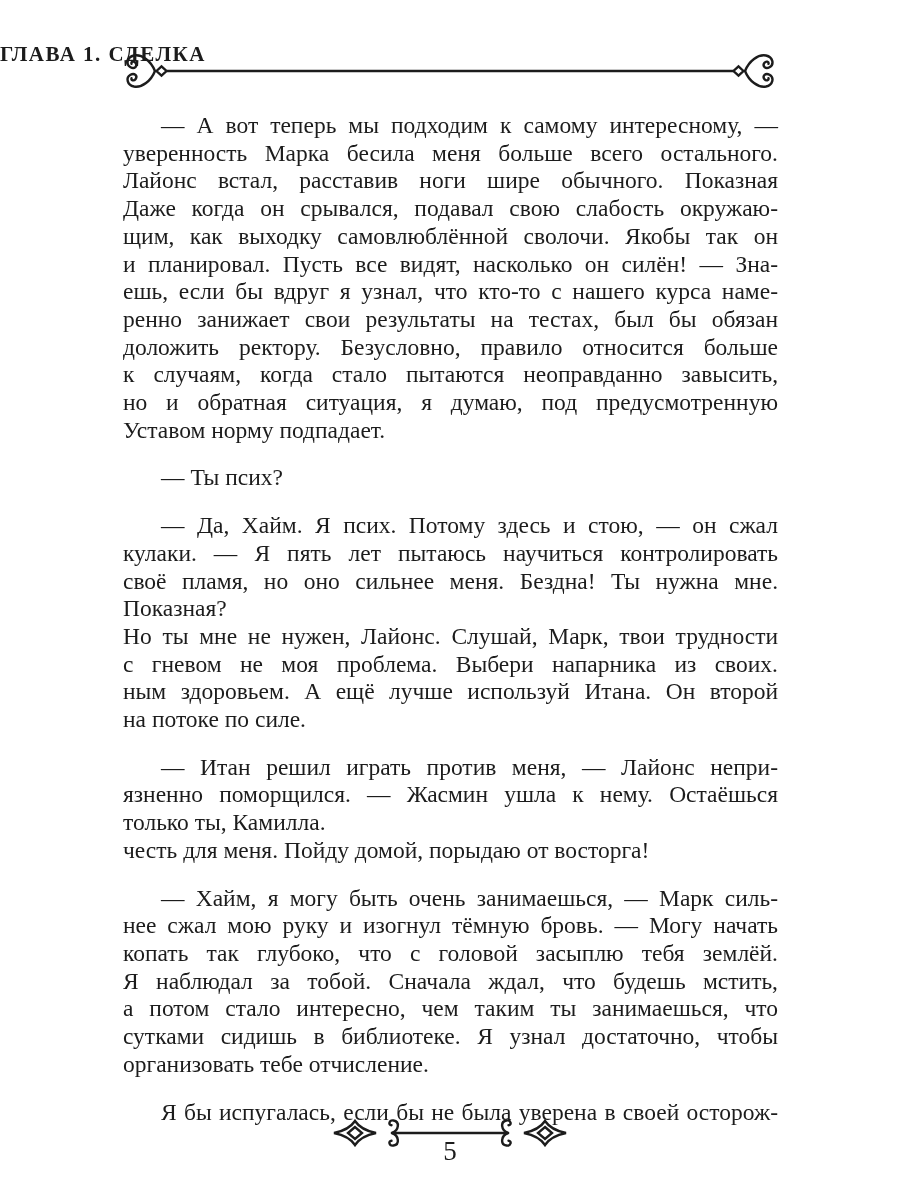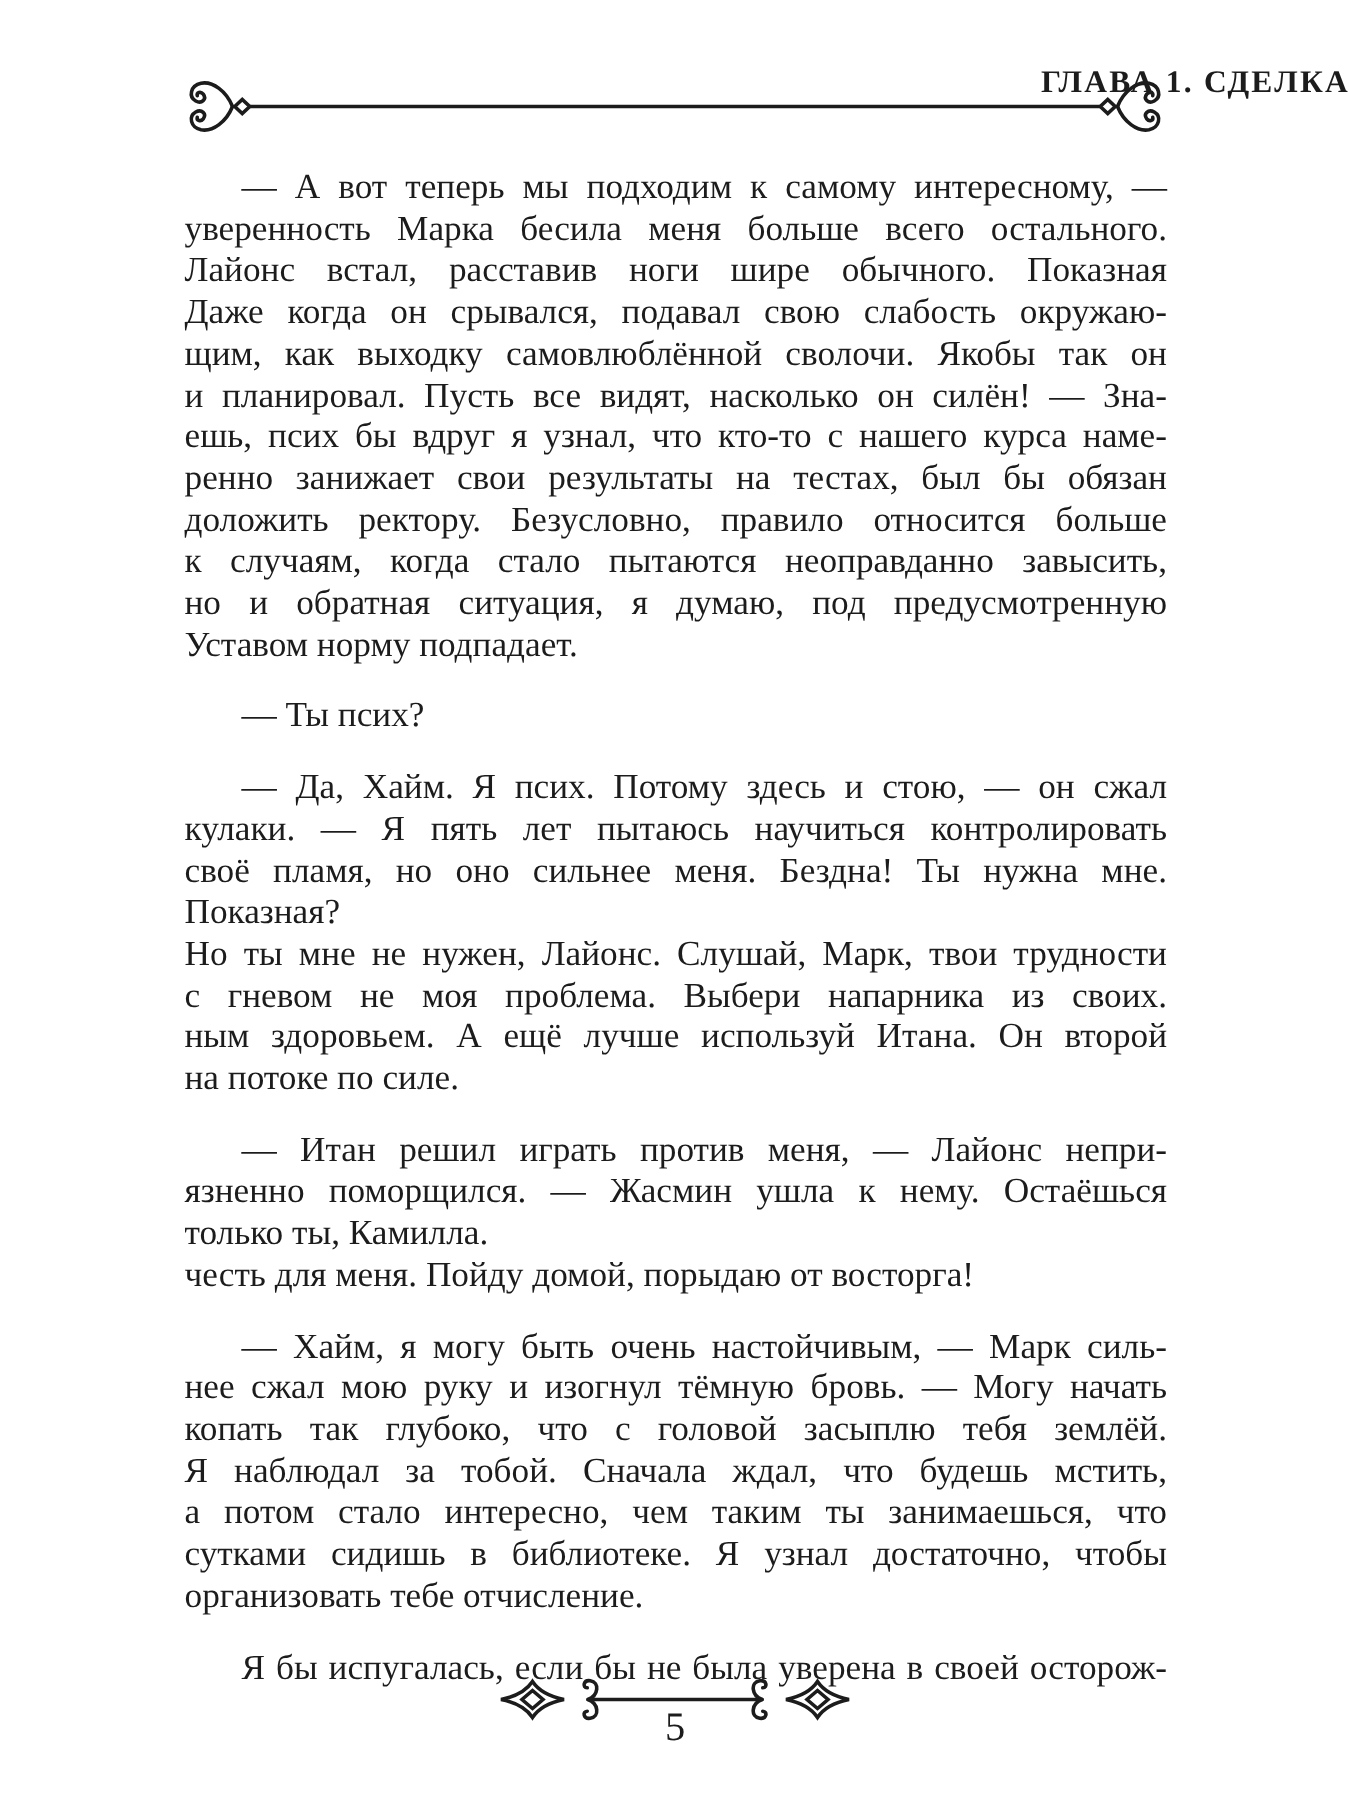--- a/index.html
+++ b/index.html
@@ -13,21 +13,21 @@
     width:900px;height:1200px;
     margin:0 auto;
     background:var(--bg);
     color:var(--ink);
     font-family:"Liberation Serif","DejaVu Serif",serif;
     overflow:hidden;
   }
   .chapter-title{
     position:absolute;
     top:42px;left:0;width:100%;
-    text-align:right;
+    text-align:left;
     font-size:21px;
     font-weight:bold;
     letter-spacing:1.5px;
     color:var(--ink);
   }
   .hdr-orn{
     position:absolute;
     top:48px;left:120px;
     width:660px;height:46px;
   }
@@ -82,40 +82,40 @@
     </g>
   </svg>
 
   <div class="body-text">
       <div class="line pfirst">— А вот теперь мы подходим к самому интересному, —</div>
       <div class="line">уверенность Марка бесила меня больше всего остального.</div>
       <div class="line">Лайонс встал, расставив ноги шире обычного. Показная</div>
       <div class="line">Даже когда он срывался, подавал свою слабость окружаю-</div>
       <div class="line">щим, как выходку самовлюблённой сволочи. Якобы так он</div>
       <div class="line">и планировал. Пусть все видят, насколько он силён! — Зна-</div>
-      <div class="line">ешь, псих бы вдруг я узнал, что кто-то с нашего курса наме-</div>
+      <div class="line">ешь, если бы вдруг я узнал, что кто-то с нашего курса наме-</div>
       <div class="line">ренно занижает свои результаты на тестах, был бы обязан</div>
       <div class="line">доложить ректору. Безусловно, правило относится больше</div>
       <div class="line">к случаям, когда стало пытаются неоправданно завысить,</div>
       <div class="line">но и обратная ситуация, я думаю, под предусмотренную</div>
       <div class="line plast">Уставом норму подпадает.</div>
       <div class="line pfirst plast">— Ты псих?</div>
       <div class="line pfirst">— Да, Хайм. Я псих. Потому здесь и стою, — он сжал</div>
       <div class="line">кулаки. — Я пять лет пытаюсь научиться контролировать</div>
       <div class="line">своё пламя, но оно сильнее меня. Бездна! Ты нужна мне.</div>
       <div class="line plast">Показная?</div>
       <div class="line">Но ты мне не нужен, Лайонс. Слушай, Марк, твои трудности</div>
       <div class="line">с гневом не моя проблема. Выбери напарника из своих.</div>
       <div class="line">ным здоровьем. А ещё лучше используй Итана. Он второй</div>
       <div class="line plast">на потоке по силе.</div>
       <div class="line pfirst">— Итан решил играть против меня, — Лайонс непри-</div>
       <div class="line">язненно поморщился. — Жасмин ушла к нему. Остаёшься</div>
       <div class="line plast">только ты, Камилла.</div>
       <div class="line plast">честь для меня. Пойду домой, порыдаю от восторга!</div>
-      <div class="line pfirst">— Хайм, я могу быть очень настойчивым, — Марк силь-</div>
+      <div class="line pfirst">— Хайм, я могу быть очень занимаешься, — Марк силь-</div>
       <div class="line">нее сжал мою руку и изогнул тёмную бровь. — Могу начать</div>
       <div class="line">копать так глубоко, что с головой засыплю тебя землёй.</div>
       <div class="line">Я наблюдал за тобой. Сначала ждал, что будешь мстить,</div>
       <div class="line">а потом стало интересно, чем таким ты занимаешься, что</div>
       <div class="line">сутками сидишь в библиотеке. Я узнал достаточно, чтобы</div>
       <div class="line plast">организовать тебе отчисление.</div>
       <div class="line pfirst">Я бы испугалась, если бы не была уверена в своей осторож-</div>
     </div>
 
   <svg class="ftr-orn" viewBox="0 0 240 40" aria-hidden="true">

